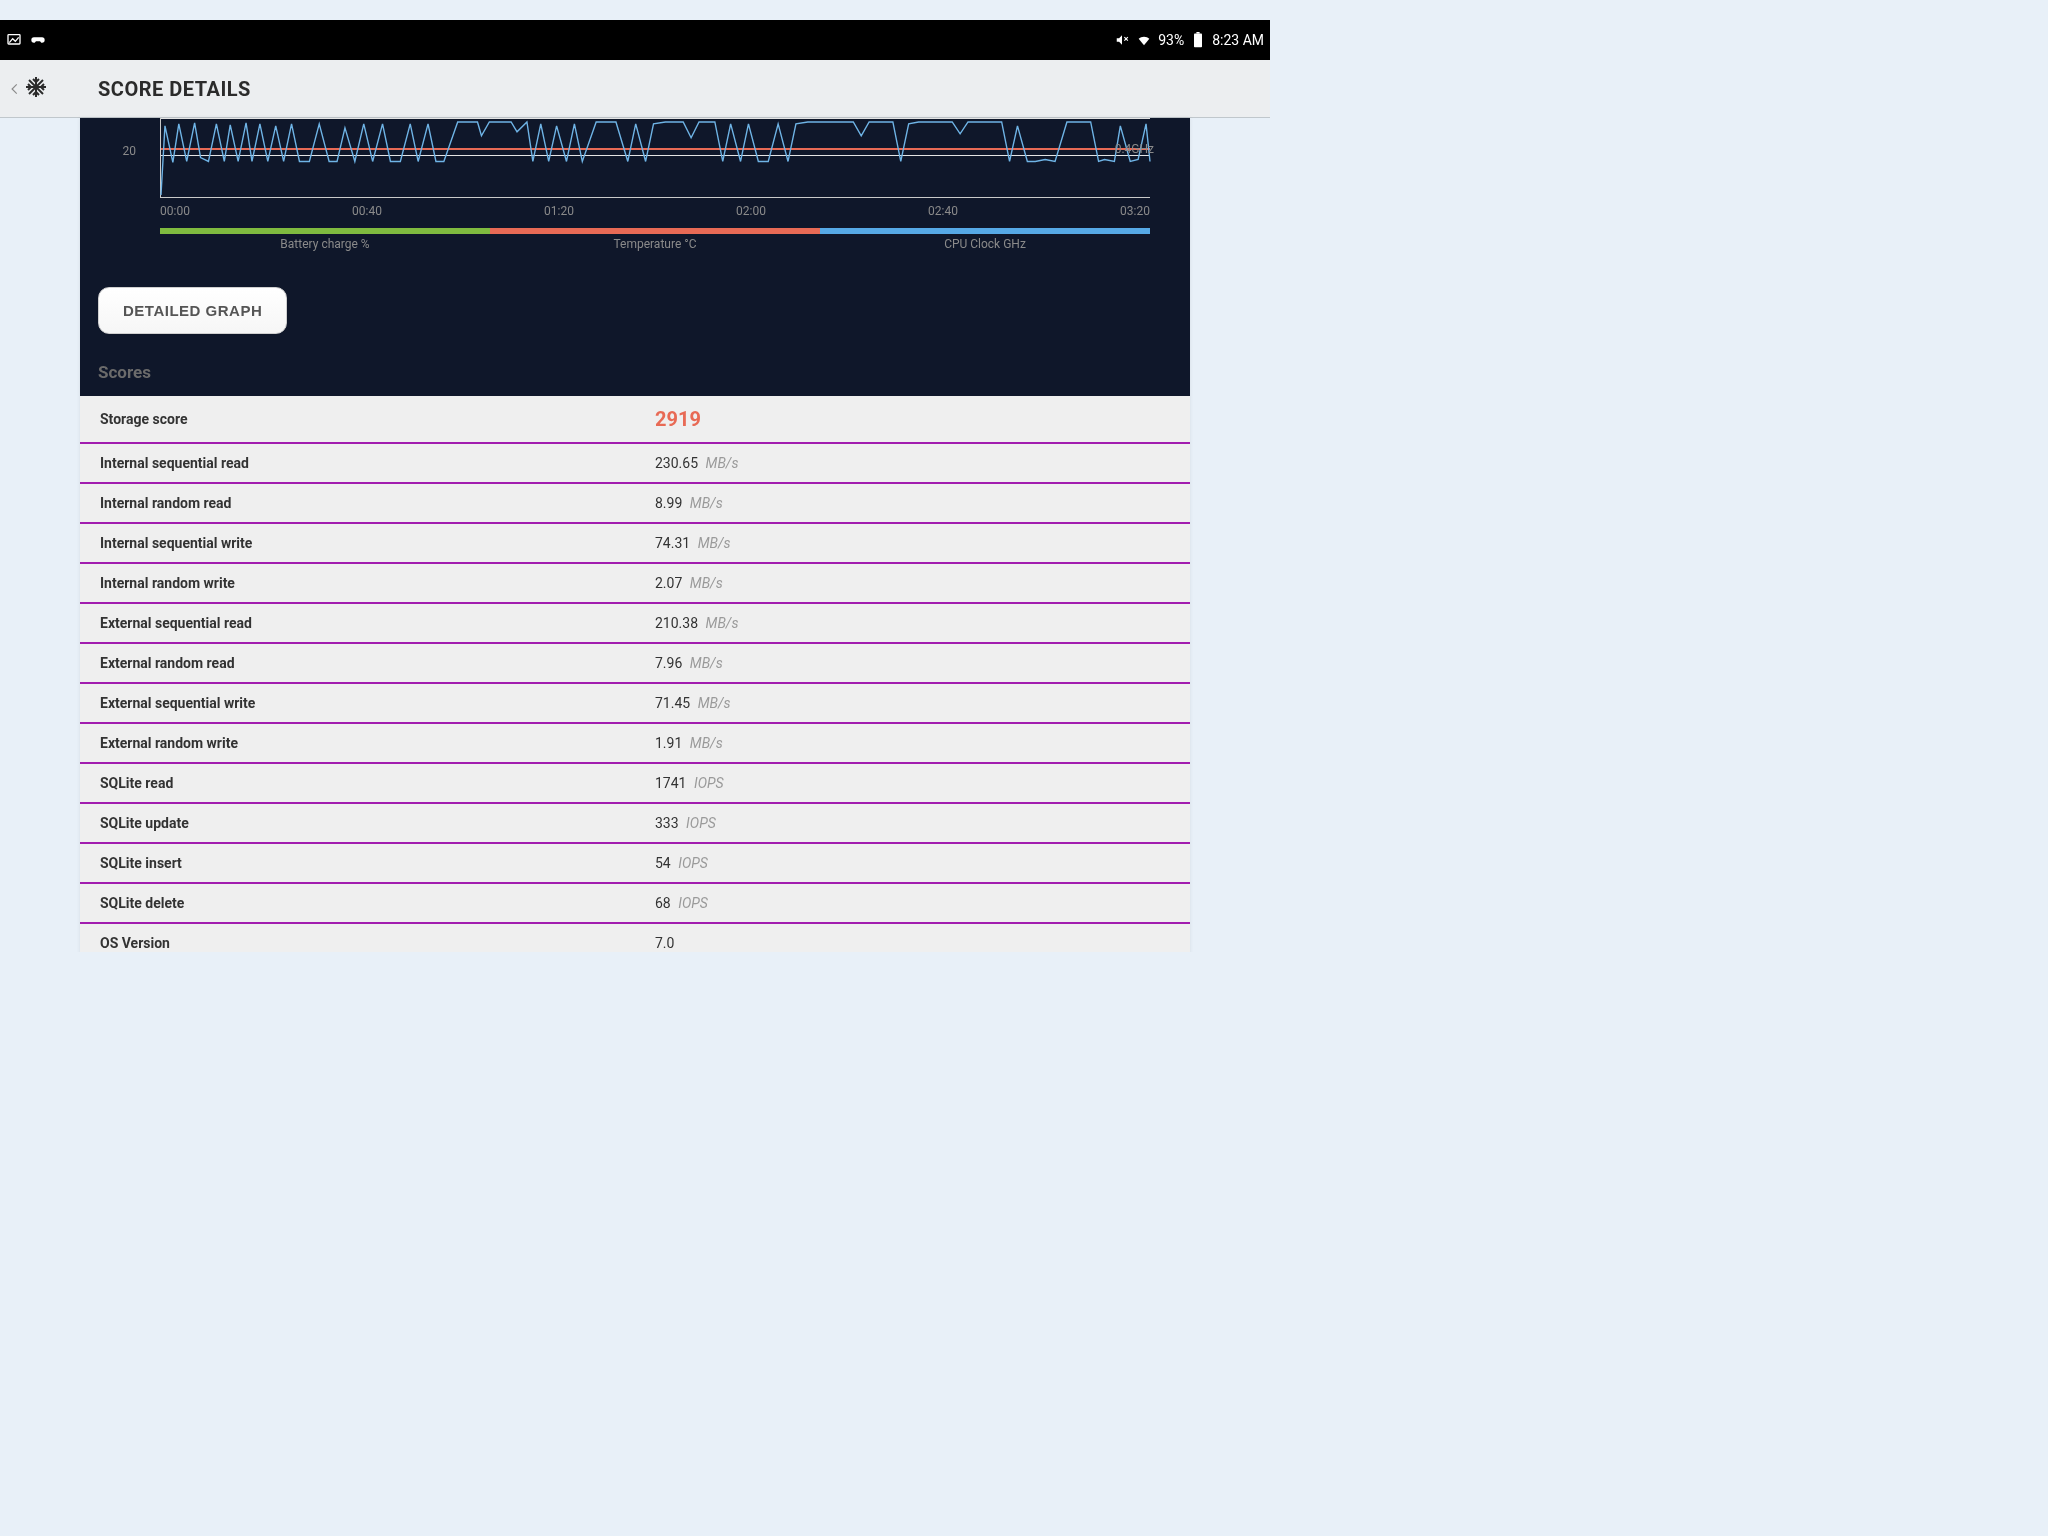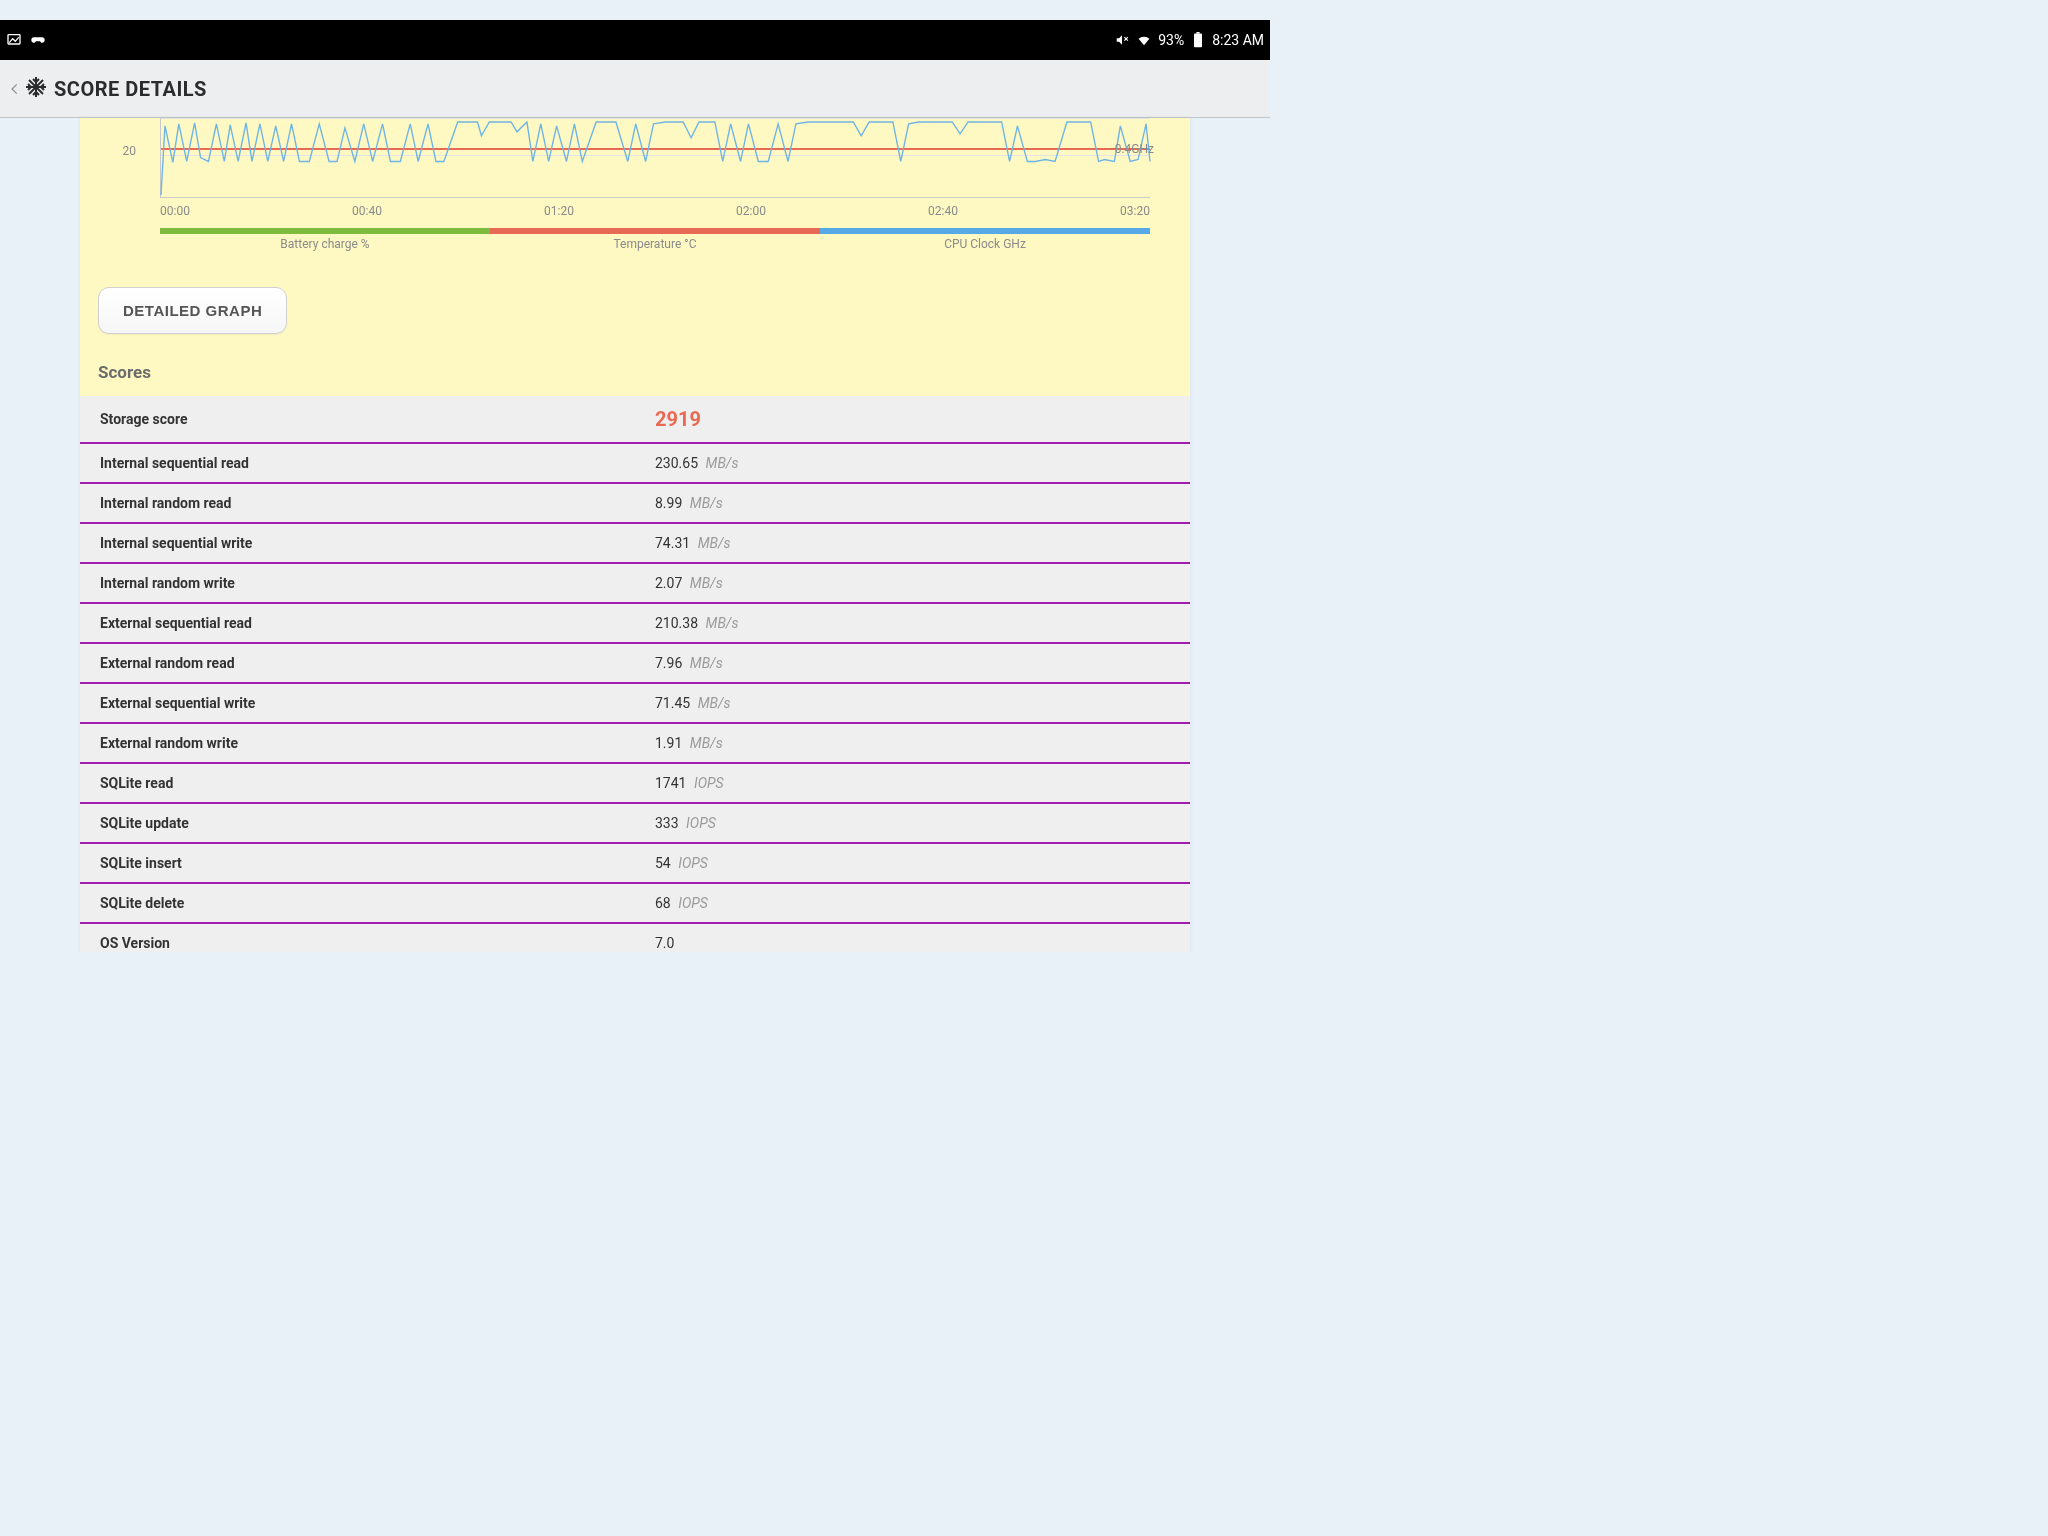--- a/index.html
+++ b/index.html
@@ -24,36 +24,37 @@
   .status-left { display: flex; gap: 8px; align-items: center; }
   .status-right { display: flex; gap: 6px; align-items: center; }
   .status-icon { width: 16px; height: 16px; display: inline-flex; align-items: center; justify-content: center; }
   .app-bar {
     background: #eceef0;
     height: 58px;
     display: flex;
     align-items: center;
     padding: 0 8px;
     border-bottom: 1px solid #c0c7cc;
+    gap: 44px;
   }
   .back-btn { display:flex; align-items:center; gap:2px; color:#444; }
   .app-title {
     font-size: 20px;
     font-weight: 700;
     letter-spacing: 0.5px;
     color: #2b2b2b;
     margin-left: 6px;
   }
   .content-wrap {
     display: flex;
     justify-content: center;
     padding: 0;
   }
   .card {
-    background: #fef9c3;
+    background: #0f172a;
     width: 1110px;
     box-shadow: 0 0 4px rgba(0,0,0,0.08);
     padding: 0;
   }
   .chart-area {
     padding: 0 18px 6px 18px;
     position: relative;
   }
   .chart-frame {
     position: relative;

